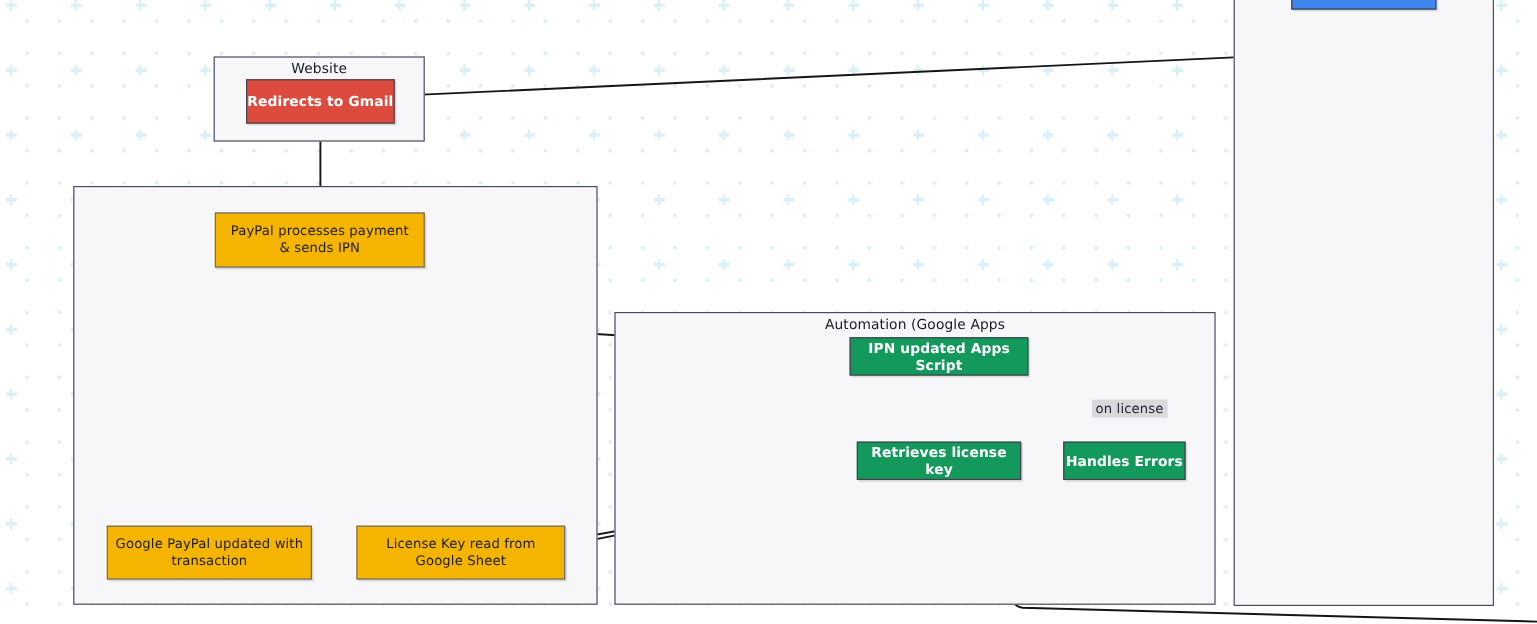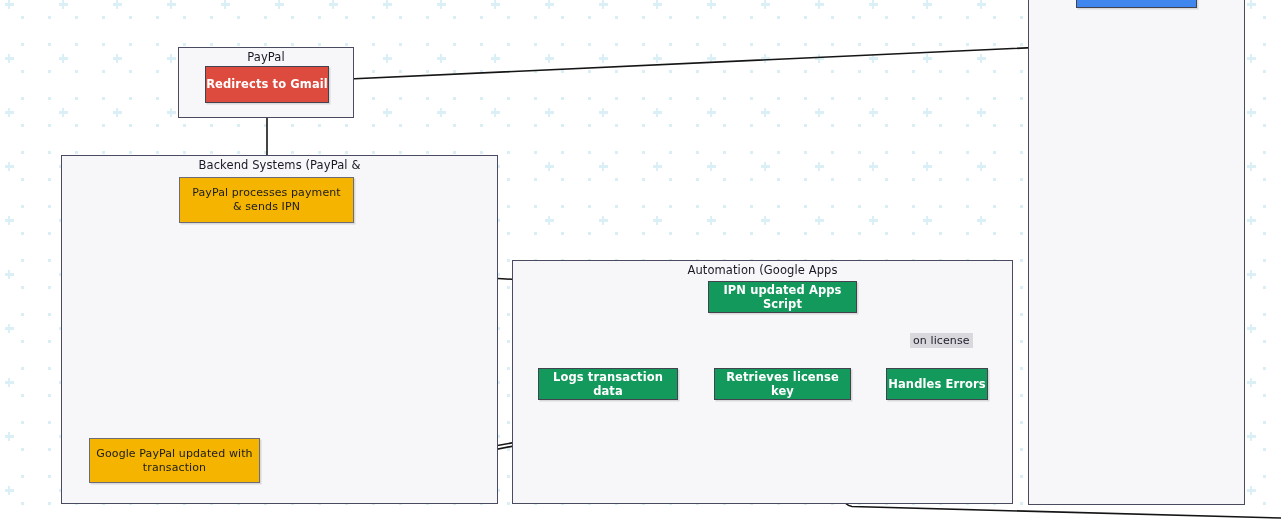--- a/index.html
+++ b/index.html
@@ -603,60 +603,60 @@
 
       <path d="M820,400 Q841,412 844,428 L844,442" marker-end="url(#ah)"></path>
 
       <path d="M296,450 L265,450" marker-end="url(#ah)"></path>
 
       <path d="M844,481 L844,498 Q844,505 852,506.5 L1281,518"></path>
     </g>
   </svg>
 
   <div class="cluster" style="left:178px; top:47px; width:176px; height:71px;"></div>
-  <div class="cluster-title" style="left:178px; top:50px; width:176px; text-align:center;">PayPal</div>
+  <div class="cluster-title" style="left:178px; top:50px; width:176px; text-align:center;">Website</div>
 
   <div class="cluster" style="left:61px; top:155px; width:437px; height:349px;"></div>
-  <div class="cluster-title" style="left:61px; top:158px; width:437px; text-align:center;">Backend Systems (PayPal &amp;</div>
 
   <div class="cluster" style="left:512px; top:260px; width:501px; height:244px;"></div>
   <div class="cluster-title" style="left:512px; top:263px; width:501px; text-align:center;">Automation (Google Apps</div>
 
   <div class="cluster" style="left:1028px; top:-60px; width:217px; height:565px;"></div>
 
   <div class="node node-red" style="left:205px; top:66px; width:124px; height:37px;">
     <span>Redirects to Gmail</span>
   </div>
 
   <div class="node node-orange" style="left:179px; top:177px; width:175px; height:46px;">
     <span style="white-space:pre-line;">PayPal processes payment
 &amp; sends IPN</span>
   </div>
 
   <div class="node node-green" style="left:708px; top:281px; width:149px; height:32px;">
     <span>IPN updated Apps Script</span>
   </div>
 
-  <div class="node node-green" style="left:538px; top:368px; width:140px; height:32px;">
-    <span>Logs transaction data</span>
-  </div>
 
   <div class="node node-green" style="left:886px; top:368px; width:102px; height:32px;">
     <span>Handles Errors</span>
   </div>
 
   <div class="node node-green" style="left:714px; top:368px; width:137px; height:32px;">
     <span>Retrieves license key</span>
   </div>
 
   <div class="node node-orange" style="left:89px; top:438px; width:171px; height:45px;">
     <span style="white-space:pre-line;">Google PayPal updated with
 transaction</span>
   </div>
 
+  <div class="node node-orange" style="left:297px; top:438px; width:174px; height:45px;">
+    <span style="white-space:pre-line;">License Key read from
+Google Sheet</span>
+  </div>
 
 
   <div class="node node-blue" style="left:1076px; top:-24px; width:121px; height:32px;">
     <span></span>
   </div>
 
   <div class="edge-label" style="left:910px; top:333px;">on license</div>
 
 </div>
 

